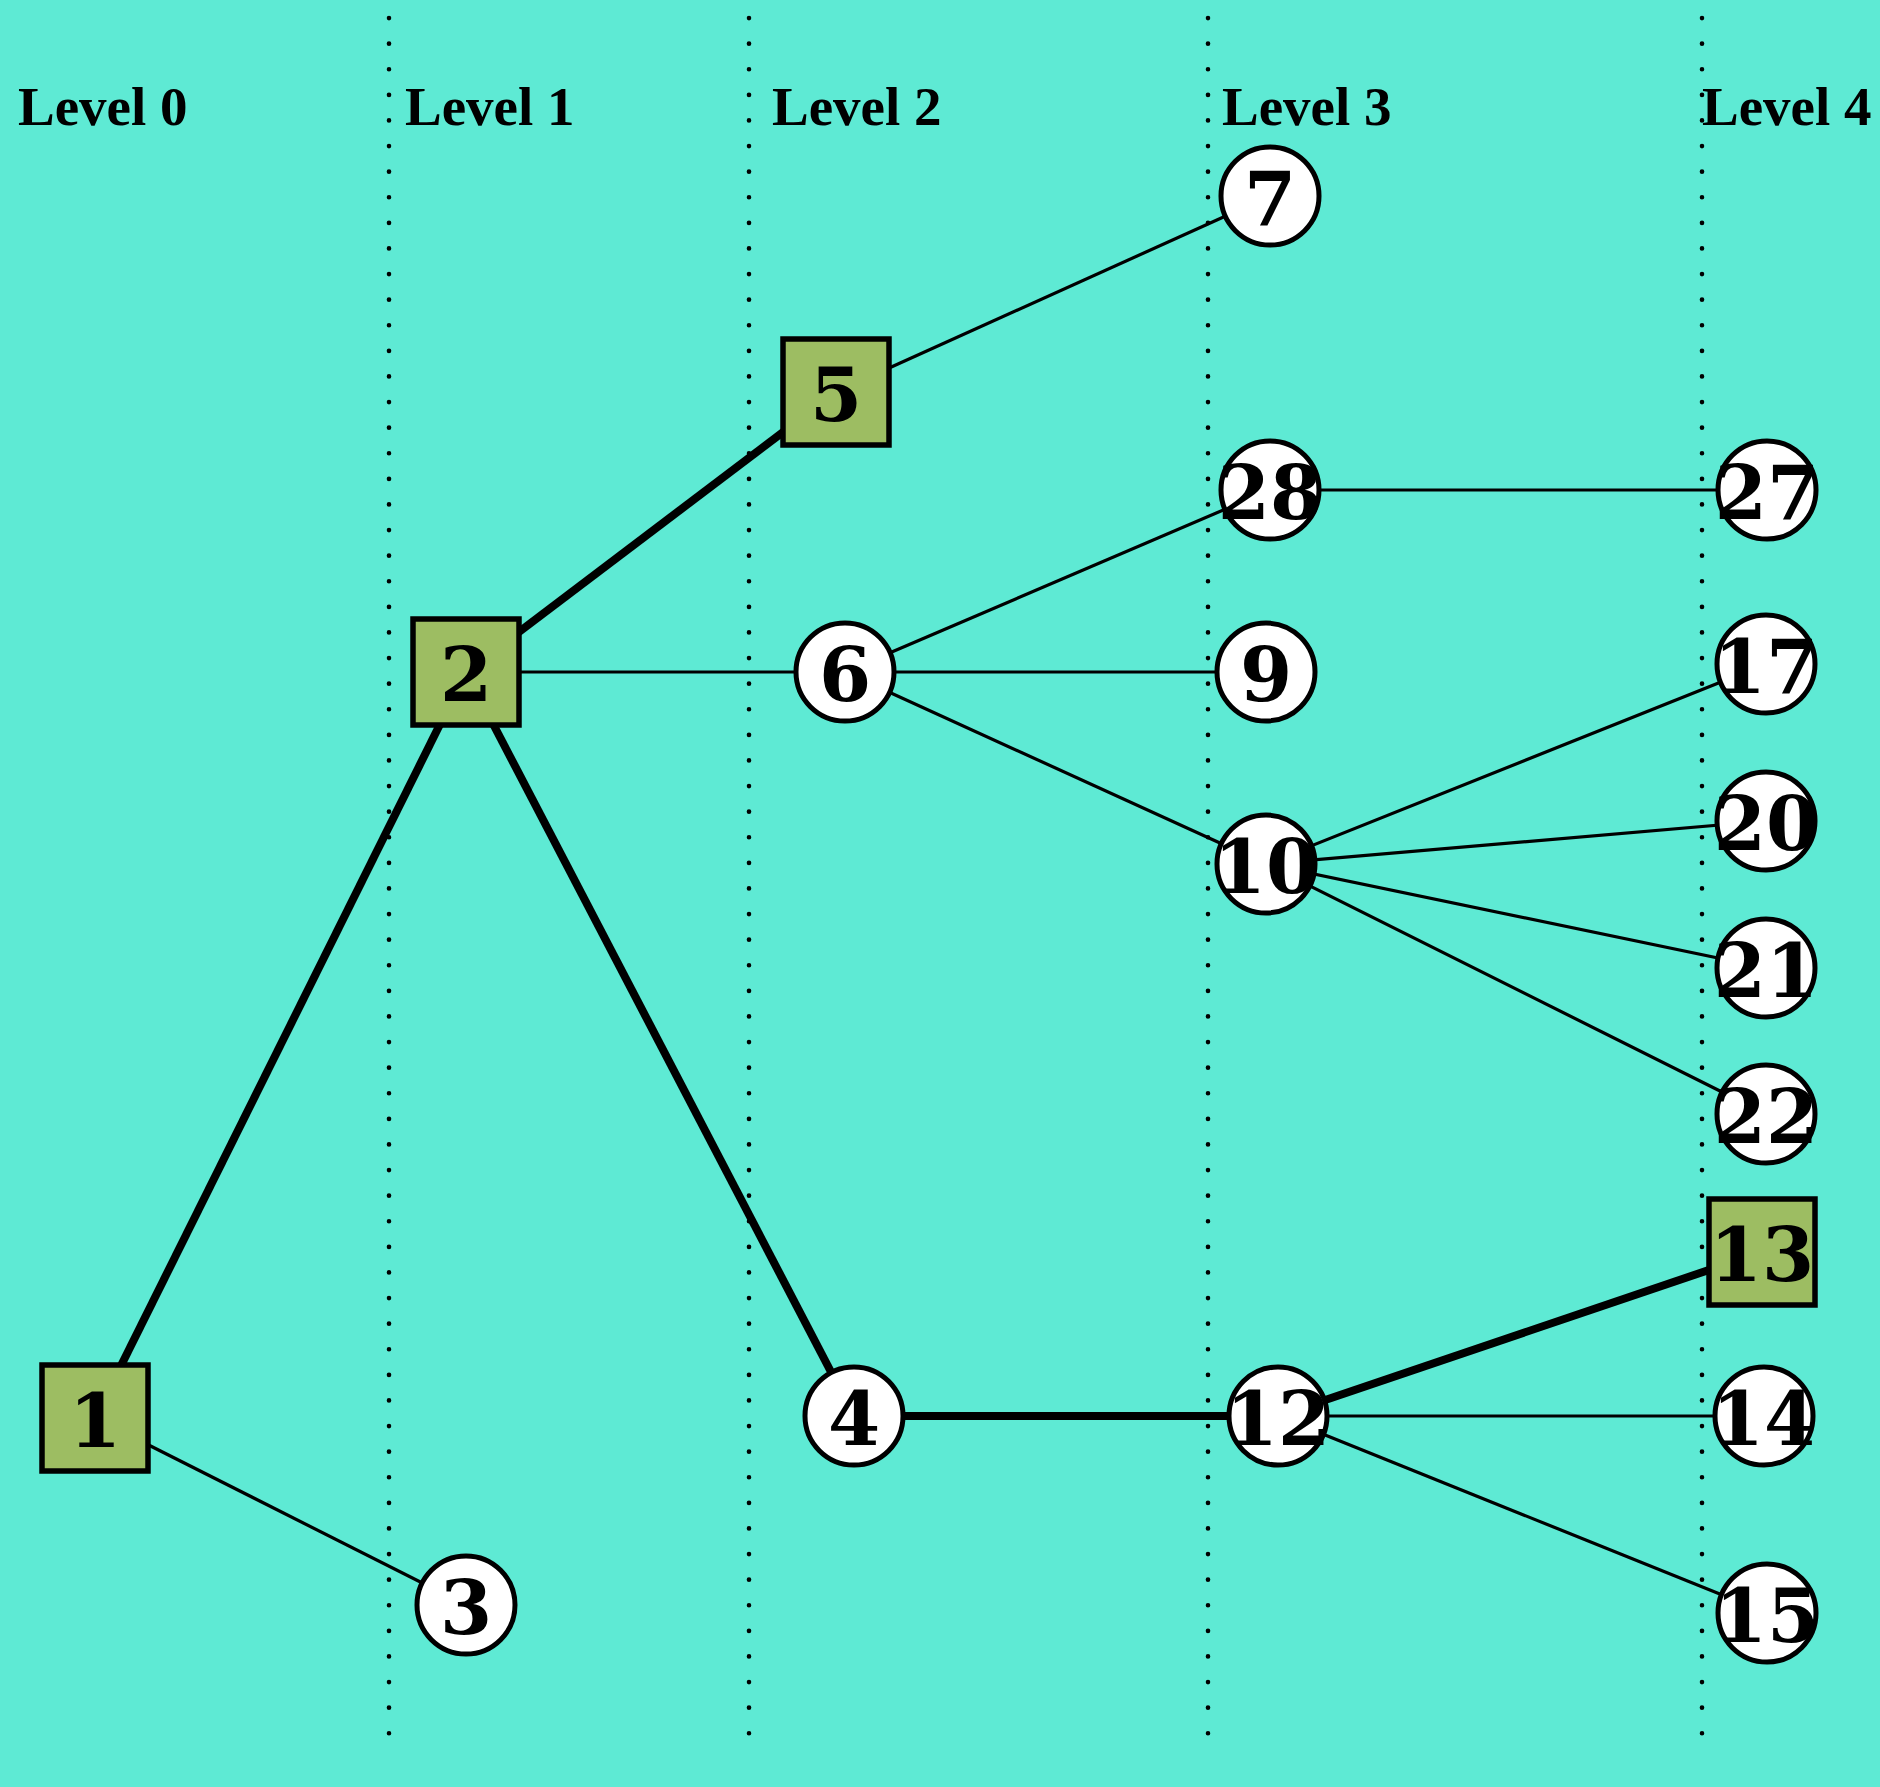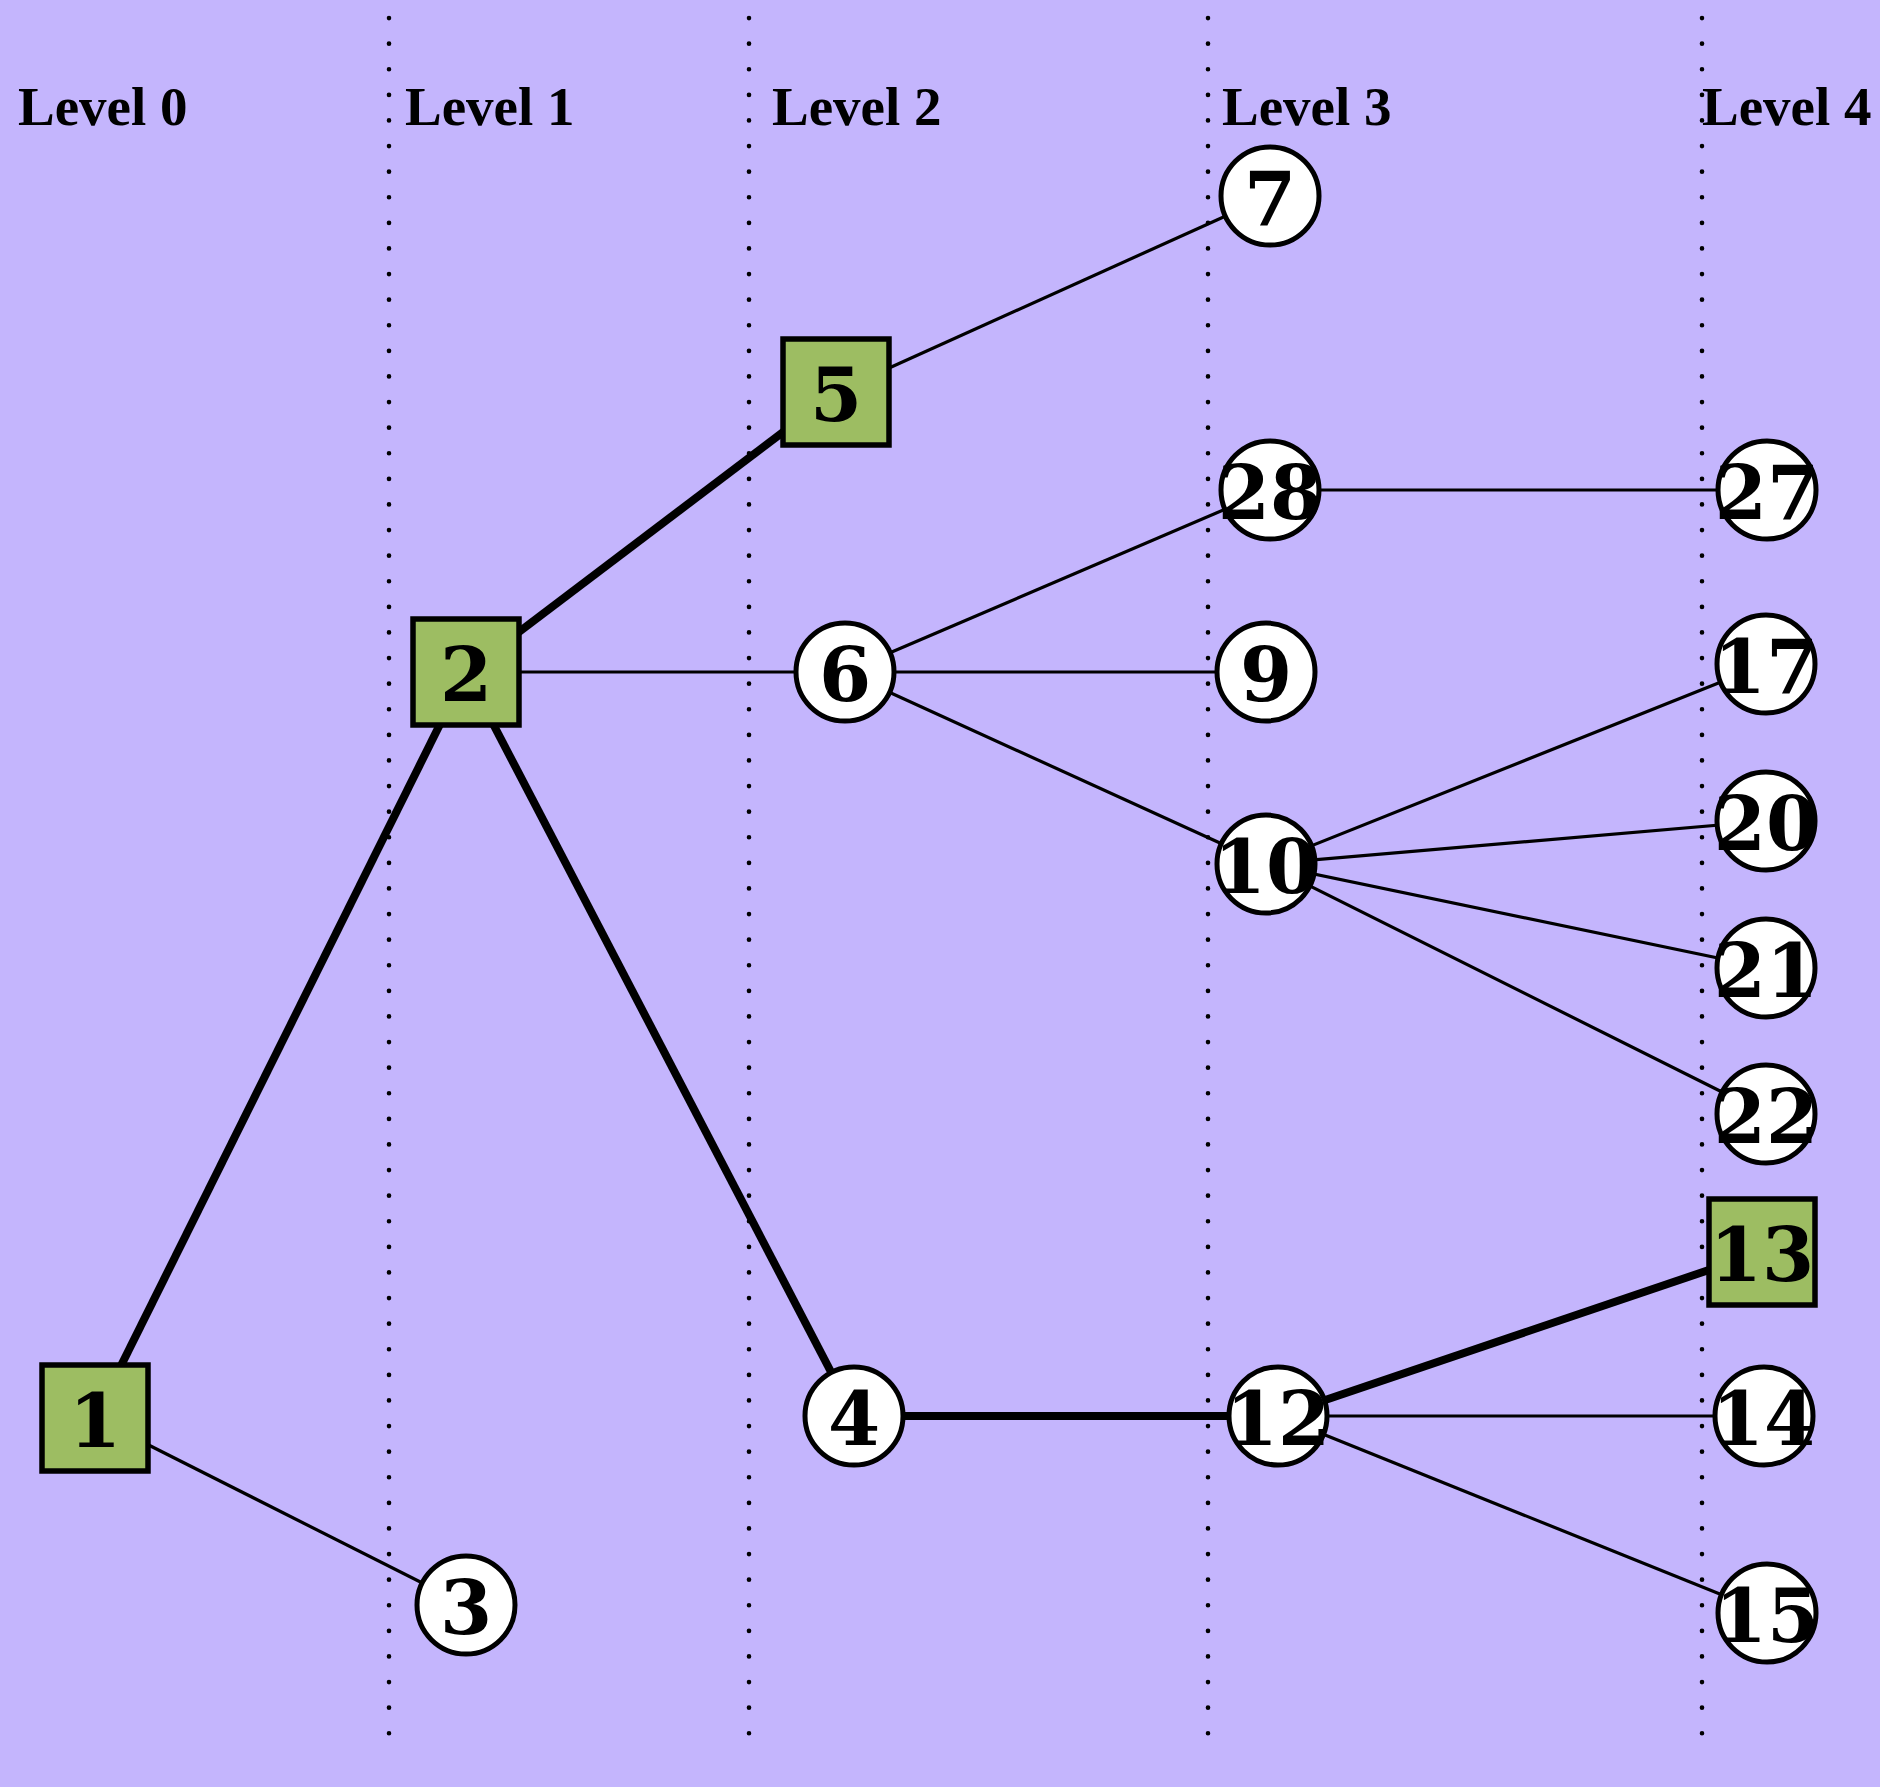--- a/index.html
+++ b/index.html
@@ -1,16 +1,16 @@
 <!DOCTYPE html>
 <html><head>
 <meta charset="utf-8">
 <style>
   html,body{margin:0;padding:0;background:#ffffff;}
-  .stage{position:relative;width:1880px;height:1787px;background:#c4b5fd;overflow:hidden;}
+  .stage{position:relative;width:1880px;height:1787px;background:#5eead4;overflow:hidden;}
   .lvl-label{font:700 55px "Liberation Serif", serif; fill:#000;}
   .node-label{font:700 75px "DejaVu Serif", serif; fill:#000; text-anchor:middle; dominant-baseline:central;}
   .lvl-line{stroke:#000; stroke-width:4.6; stroke-dasharray:0.1 25.5; stroke-linecap:round;}
   .edge{stroke:#000; stroke-linecap:butt;}
   .node-shape-square{stroke:#000; stroke-width:5.5;}
   .node-shape-circle{stroke:#000; stroke-width:5;}
 </style>
 </head>
 <body>
 

